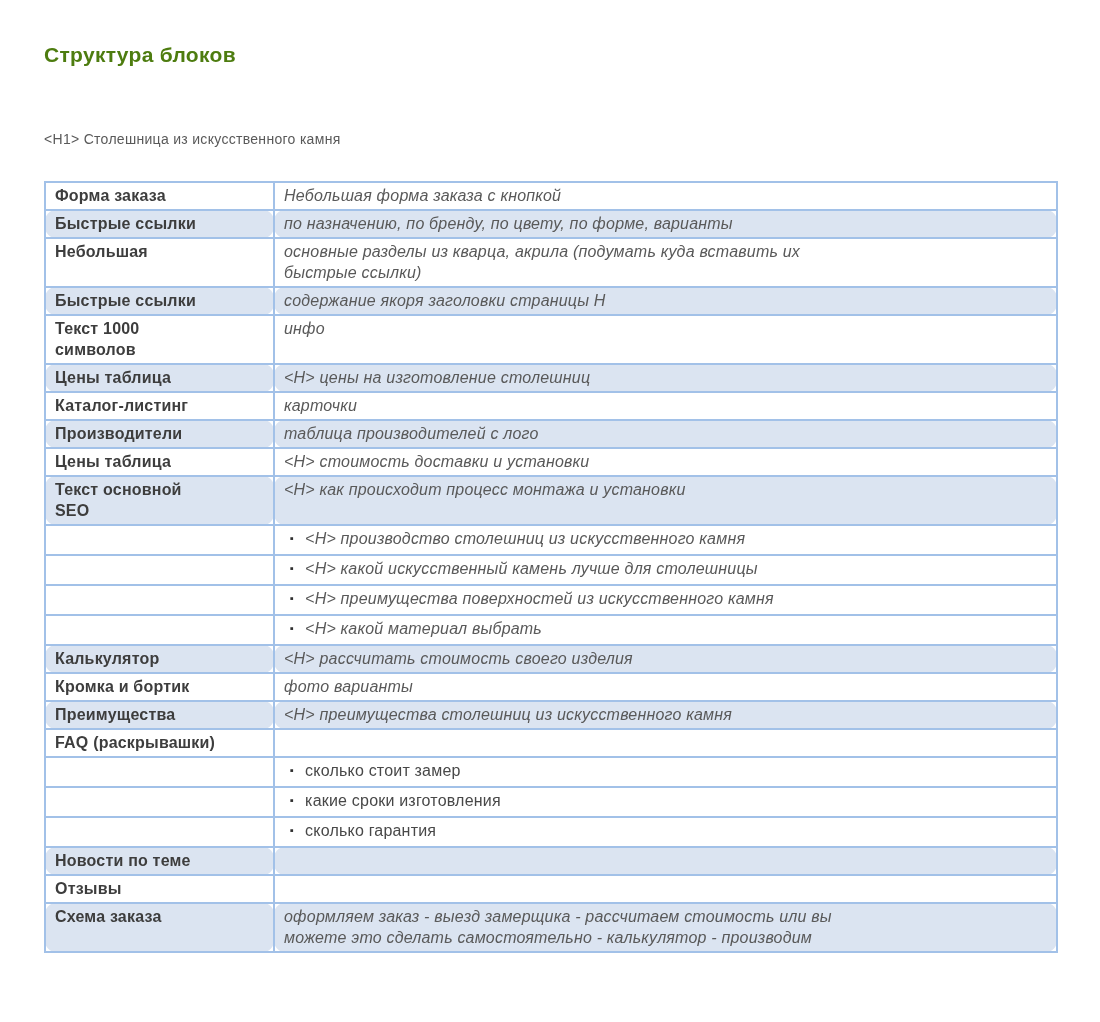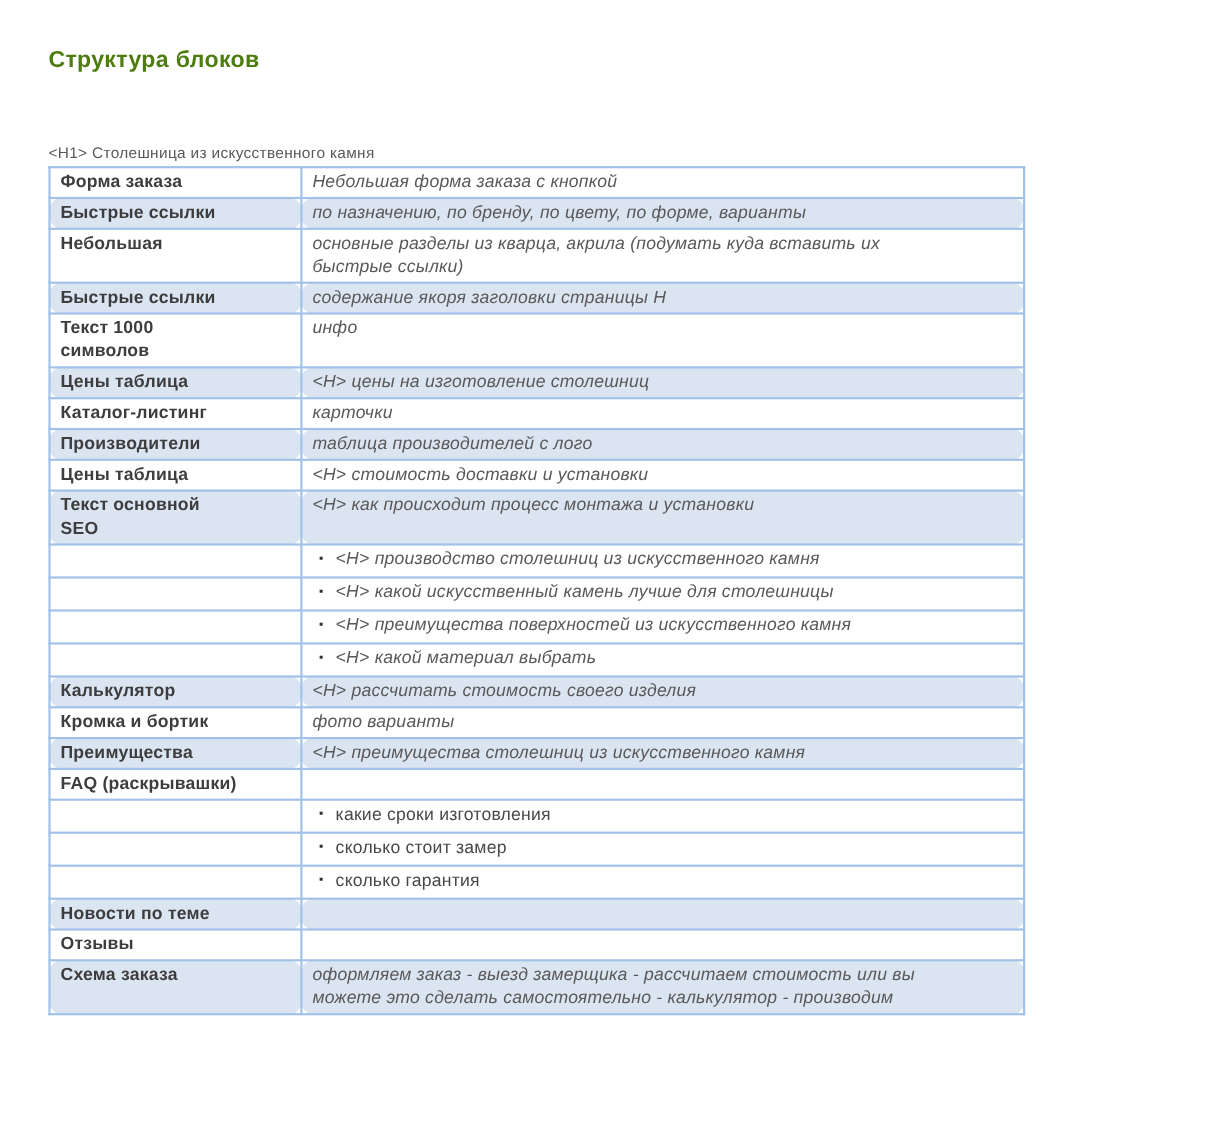--- a/index.html
+++ b/index.html
@@ -16,21 +16,21 @@
     overflow:hidden;
   }
   .page{padding:43px 42px 0 44px;}
   .doc-title{
     font-size:21px;font-weight:700;color:#4d7c0f;letter-spacing:.3px;
   }
   .h1-line{
     margin-top:64px;font-size:14px;color:#595959;letter-spacing:.3px;
   }
   table.structure{
-    margin-top:4px;width:888px;border-collapse:collapse;table-layout:fixed;
+    margin-top:34px;width:1014px;border-collapse:collapse;table-layout:fixed;
   }
   col.col-label{width:229px;}
   td{
     border:2px solid var(--border-col);
     vertical-align:top;
     padding:2px 10px 3px 9px;
     font-size:16px;line-height:21px;
     white-space:pre-line;
   }
   td.label{
@@ -128,25 +128,25 @@
         <tr class="shaded">
           <td class="label">Преимущества</td>
           <td class="value">&lt;H&gt; преимущества столешниц из искусственного камня</td>
         </tr>
         <tr>
           <td class="label">FAQ (раскрывашки)</td>
           <td class="value upright"></td>
         </tr>
         <tr>
           <td class="label"></td>
-          <td class="value upright"><span class="bullet">▪</span><span>какие сроки изготовления</span></td>
+          <td class="value upright"><span class="bullet">▪</span><span>сколько стоит замер</span></td>
         </tr>
         <tr>
           <td class="label"></td>
-          <td class="value upright"><span class="bullet">▪</span><span>сколько стоит замер</span></td>
+          <td class="value upright"><span class="bullet">▪</span><span>какие сроки изготовления</span></td>
         </tr>
         <tr>
           <td class="label"></td>
           <td class="value upright"><span class="bullet">▪</span><span>сколько гарантия</span></td>
         </tr>
         <tr class="shaded">
           <td class="label">Новости по теме</td>
           <td class="value upright"></td>
         </tr>
         <tr>

